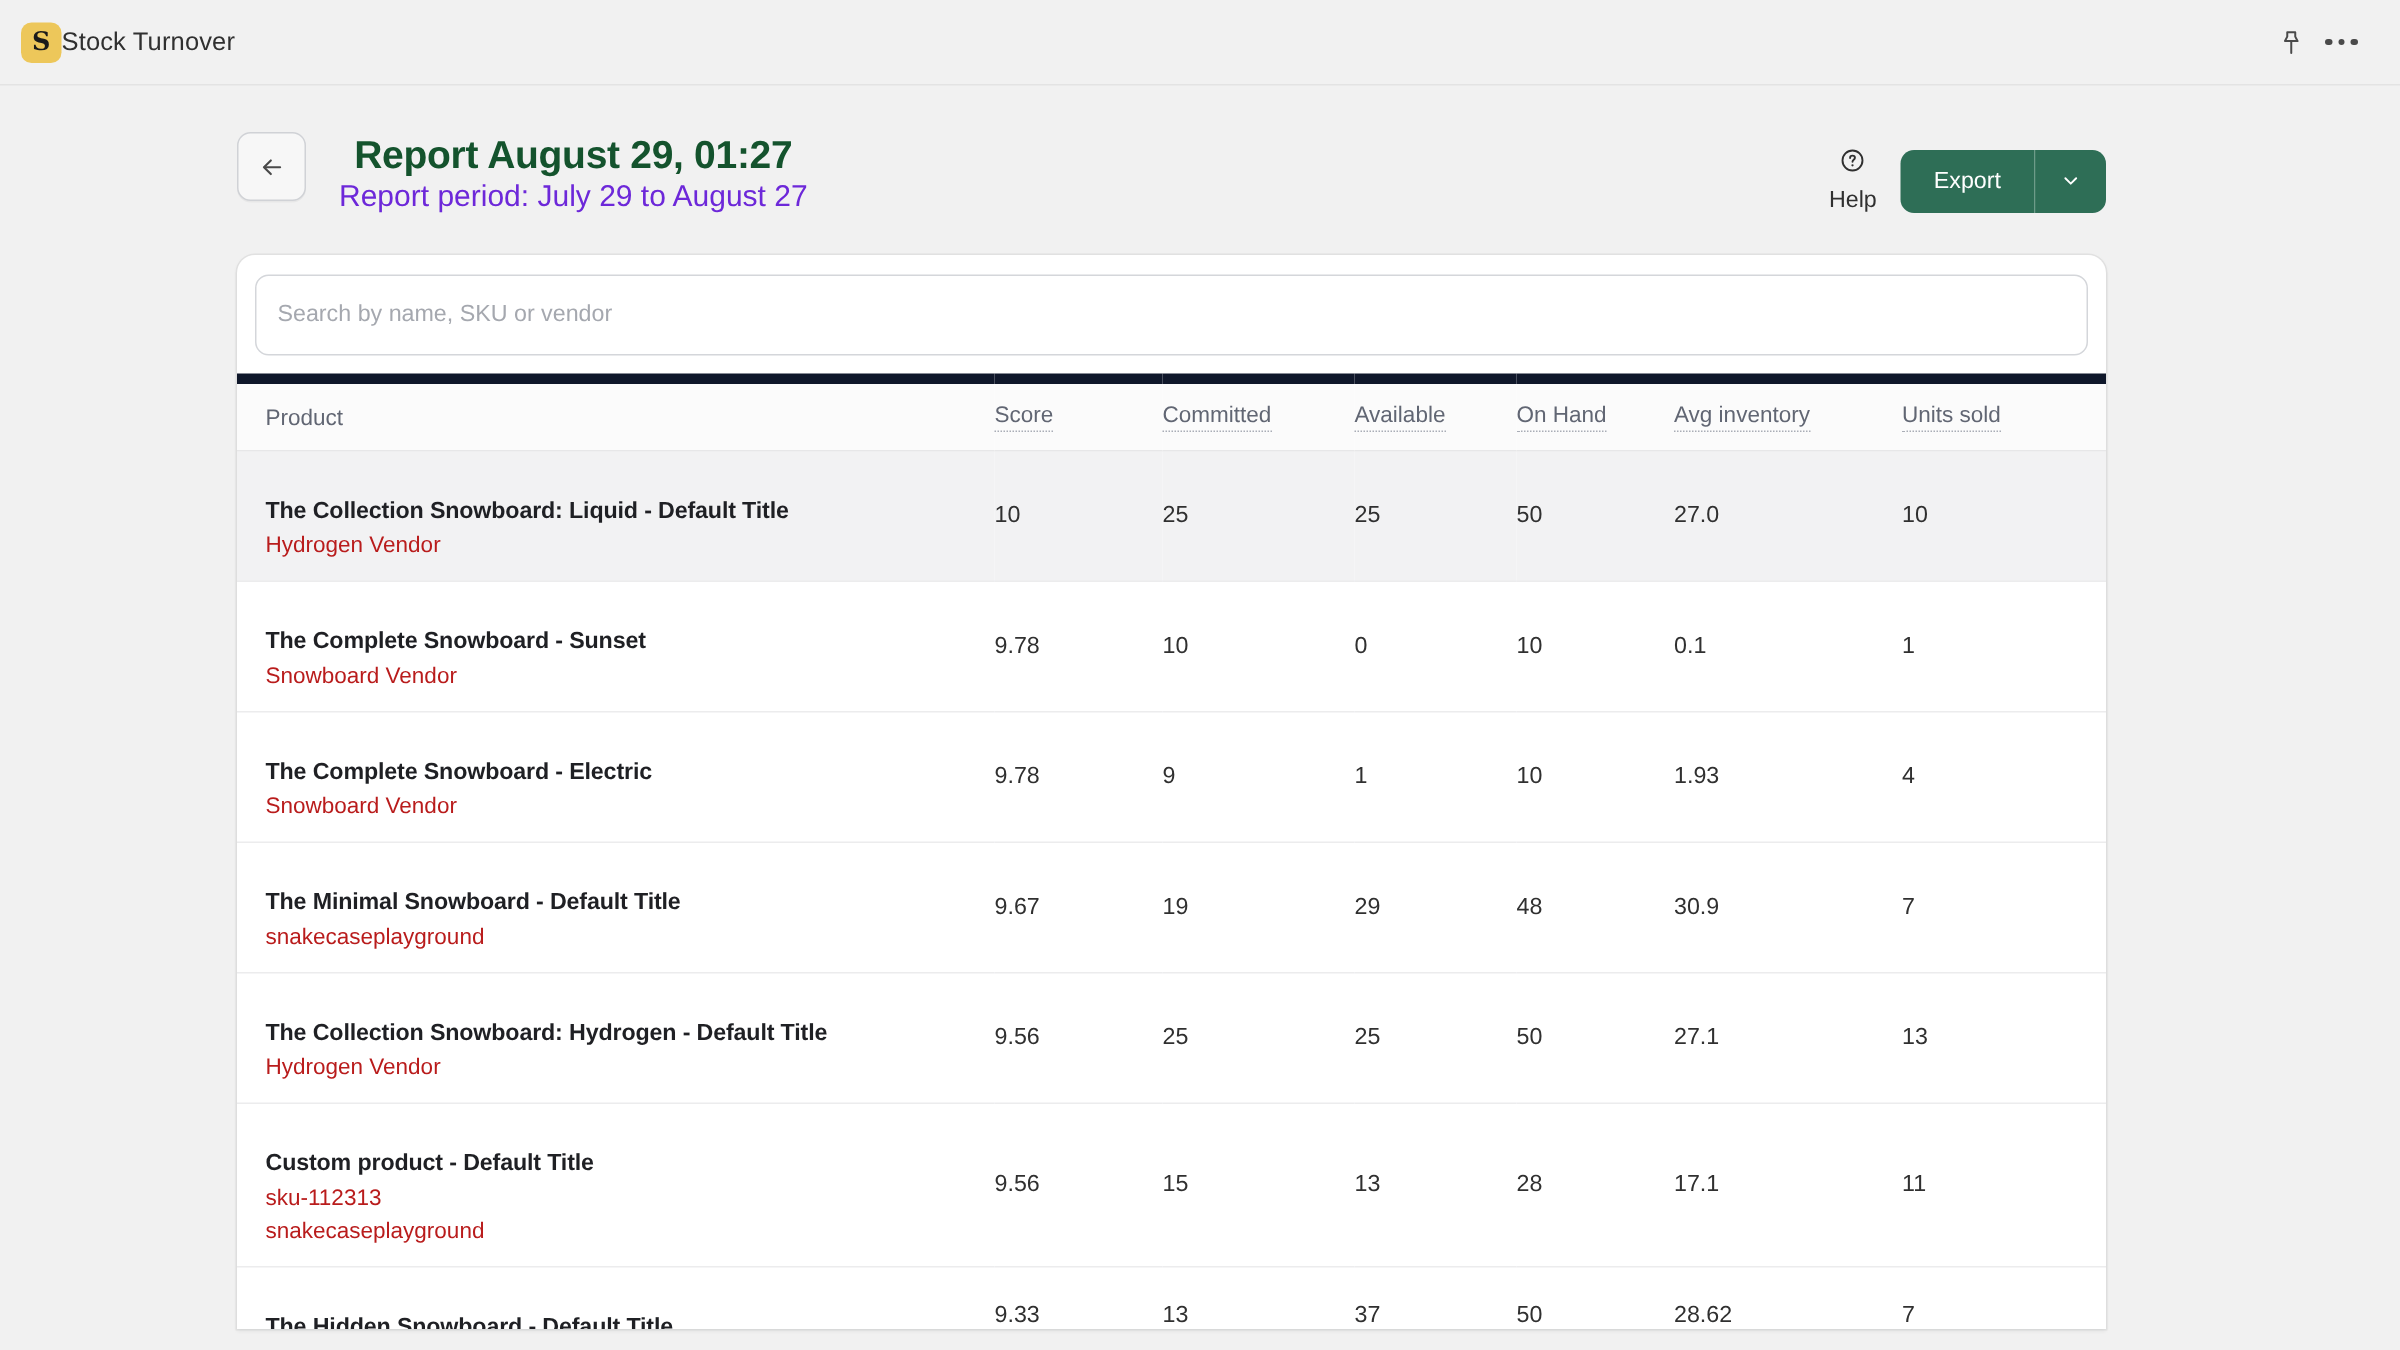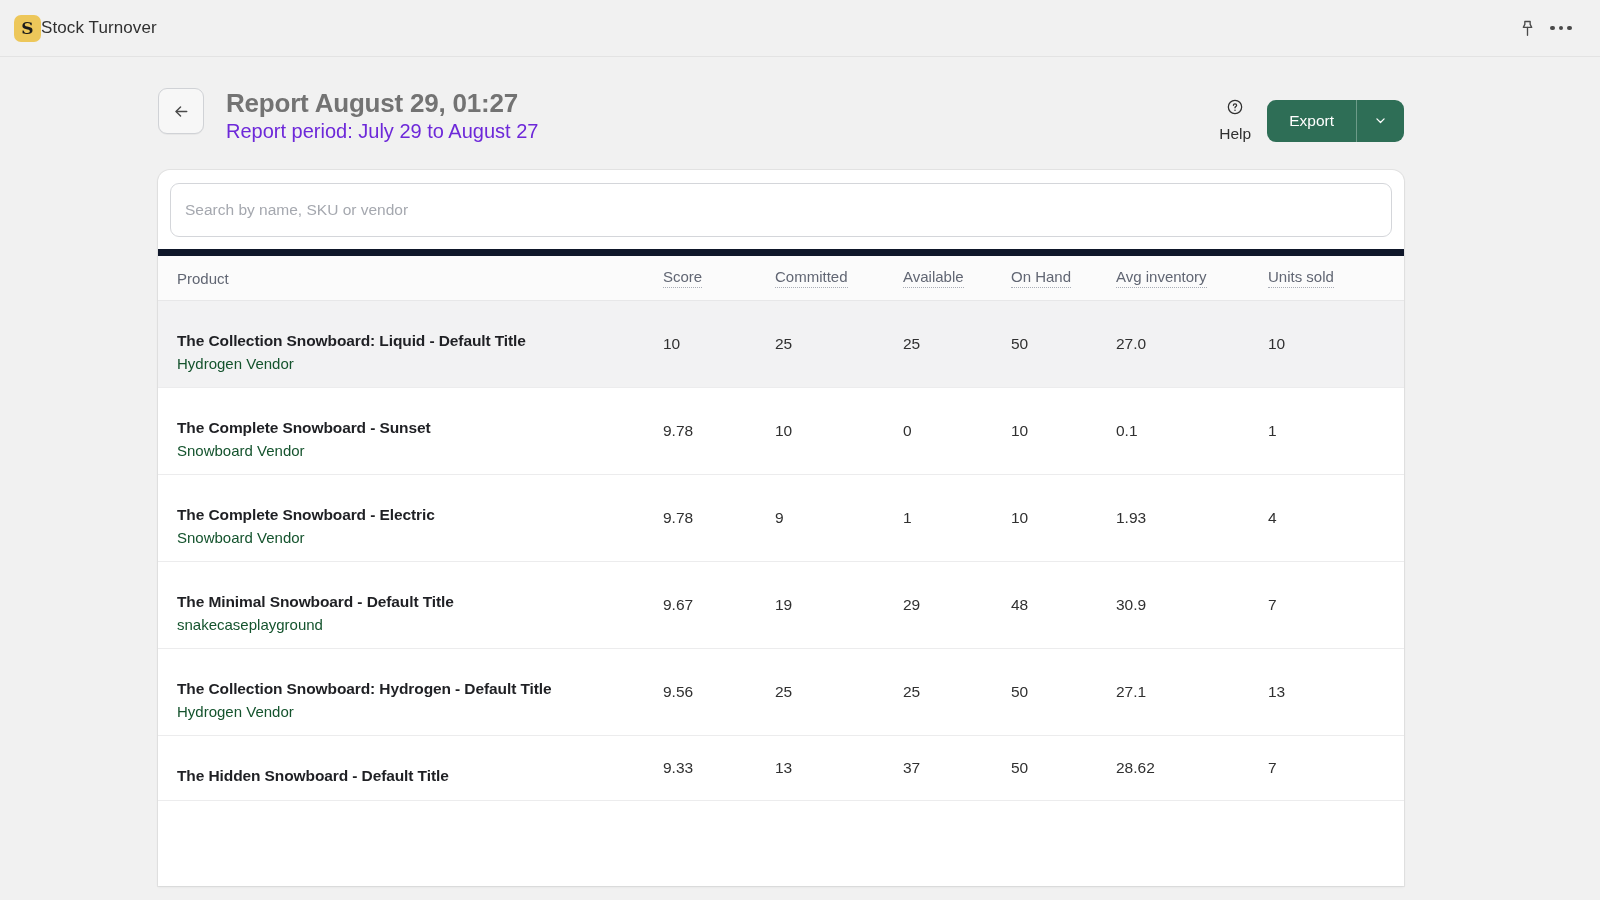--- a/index.html
+++ b/index.html
@@ -61,23 +61,24 @@
     display: flex; align-items: center; justify-content: center;
     color: #4a4a4a;
     flex: none;
     margin-top: 3px;
     box-shadow: 0 1px 0 rgba(0,0,0,.04);
   }
   .titles { margin-left: 22px; padding-top: 4px; }
   .page-title {
     font-size: 26px;
     font-weight: bold;
-    color: #737373;
+    color: #14532d;
     letter-spacing: -.2px;
     line-height: 1.15;
+    text-align: center;
   }
   .page-sub {
     margin-top: 1px;
     font-size: 20px;
     color: #6d28d9;
   }
   .head-spacer { flex: 1; }
   .head-actions { display: flex; align-items: center; padding-top: 7px; }
   .help-btn {
     display: flex; align-items: center; gap: 9px;
@@ -172,21 +173,21 @@
   tbody tr.selected td { background: #f2f2f3; }
   .p-name {
     font-size: 15.5px;
     font-weight: bold;
     color: #1f2024;
     letter-spacing: -.1px;
     margin-top: 16px;
   }
   .p-sub {
     font-size: 15px;
-    color: #14532d;
+    color: #b91c1c;
     margin-top: 5px;
   }
 </style>
 </head>
 <body>
 
 <div class="appbar">
   <div class="app-icon">S</div>
   <div class="app-title">Stock Turnover</div>
   <div class="appbar-spacer"></div>
@@ -314,20 +315,33 @@
           </td>
           <td class="c-score">9.56</td>
           <td class="c-comm">25</td>
           <td class="c-avail">25</td>
           <td class="c-hand">50</td>
           <td class="c-avg">27.1</td>
           <td class="c-units">13</td>
         </tr>
         <tr>
           <td class="c-product">
+            <div class="p-name">Custom product - Default Title</div>
+            <div class="p-sub">sku-112313</div>
+            <div class="p-sub">snakecaseplayground</div>
+          </td>
+          <td class="c-score">9.56</td>
+          <td class="c-comm">15</td>
+          <td class="c-avail">13</td>
+          <td class="c-hand">28</td>
+          <td class="c-avg">17.1</td>
+          <td class="c-units">11</td>
+        </tr>
+        <tr>
+          <td class="c-product">
             <div class="p-name">The Hidden Snowboard - Default Title</div>
           </td>
           <td class="c-score">9.33</td>
           <td class="c-comm">13</td>
           <td class="c-avail">37</td>
           <td class="c-hand">50</td>
           <td class="c-avg">28.62</td>
           <td class="c-units">7</td>
         </tr>
       </tbody>

